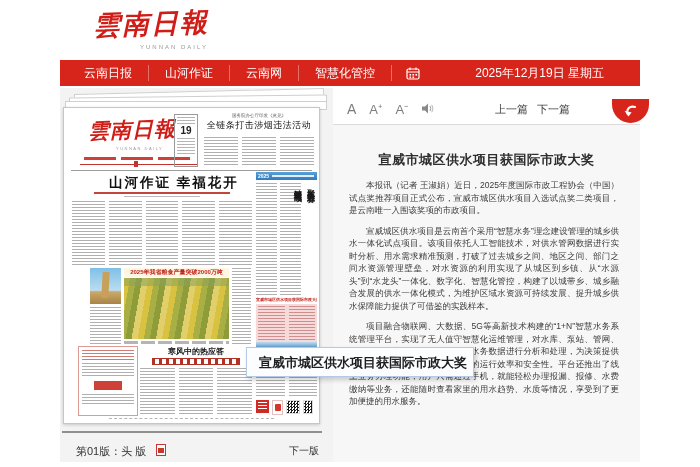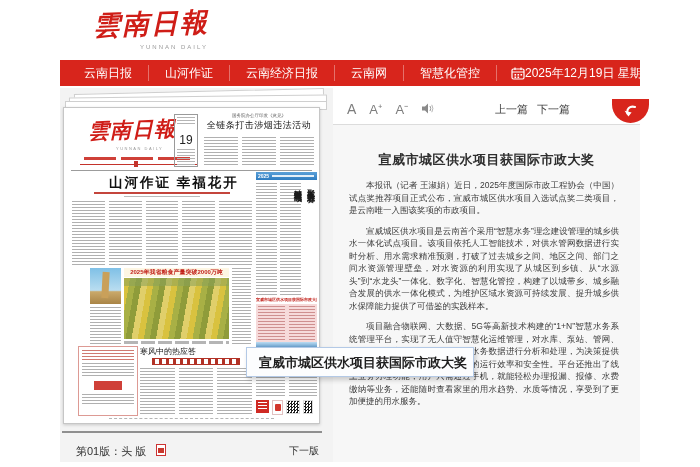--- a/index.html
+++ b/index.html
@@ -37,21 +37,21 @@
 
   
   .np-logo{left:24px;top:8px;color:#cf1d17;font-family:"DejaVu Serif",serif;font-weight:bold;
            font-size:21px;font-style:italic;letter-spacing:1px;transform:rotate(-2deg)}
   .np-logo-en{left:52px;top:38px;font-size:4px;color:#999;letter-spacing:1.5px}
   .np-slogan{left:20px;top:49px;width:106px;height:3px;display:flex;gap:5px}
   .np-slogan i{flex:1;background:#cf4038}
   .np-rule{left:16px;top:56px;width:118px;height:1px;background:#c4332b}
   .np-rule-mark{left:70px;top:53px;width:4px;height:6px;background:#c4332b}
   .np-datebox{left:110px;top:6px;width:22px;height:51px;border:1px solid #9a9a9a;text-align:center}
-  .np-day{font-size:12px;font-weight:normal;color:#222;margin-top:8px}
+  .np-day{font-size:10px;font-weight:bold;color:#222;margin-top:0}
   .db-lines{margin:2px 2px 0 2px;height:8px;background:repeating-linear-gradient(180deg,#b5b5b5 0 1px,transparent 1px 3px)}
   .db-lines.b{height:18px}
   .np-topstory{left:140px;top:4px;width:110px;text-align:center}
   .np-kicker{font-size:5px;color:#555;transform:scale(.9)}
   .np-headline1{font-size:9px;font-weight:normal;color:#111;letter-spacing:.5px;margin-top:1px;white-space:nowrap}
   .np-top-cols{left:140px;top:29px;width:110px;height:30px}
   .np-divider{left:7px;top:62px;width:241px;height:1px;background:#9c9c9c}
   .np-h1{left:20px;top:66px;width:180px;text-align:center;font-size:13.5px;font-weight:bold;
          color:#101010;letter-spacing:2px;white-space:nowrap}
   .np-h1-sub{left:30px;top:84px;width:136px;height:2px;background:#c4453c}
@@ -89,21 +89,21 @@
       background:
         linear-gradient(180deg,rgba(137,161,90,.55) 0 8px,rgba(0,0,0,0) 8px),
         repeating-linear-gradient(100deg,#d9c23f 0 6px,#a8b045 6px 12px,#8f9c3a 12px 18px,#e0cf6a 18px 24px)}
   .np-photoCap{left:60px;top:233px;width:105px;height:3px;background:repeating-linear-gradient(90deg,#b5b5b5 0 14px,transparent 14px 17px)}
   .np-photoRcol{left:168px;top:160px;width:19px;height:76px;background:repeating-linear-gradient(180deg,#b0b0b0 0 1px,transparent 1px 3px)}
   .np-box{left:14px;top:238px;width:60px;height:70px;border:1px solid #dd9a94;background:#fff;box-sizing:border-box;padding:3px}
   .np-box .r{height:10px;background:repeating-linear-gradient(180deg,#cf7a72 0 1px,transparent 1px 3px)}
   .np-box .g{height:14px;margin-top:3px;background:repeating-linear-gradient(180deg,#b0b0b0 0 1px,transparent 1px 3px)}
   .np-box .chip{width:28px;height:9px;margin:4px auto 0;background:#cf4038}
   .np-box .g2{height:10px;margin-top:4px;background:repeating-linear-gradient(180deg,#b0b0b0 0 1px,transparent 1px 3px)}
-  .np-hfHead{left:76px;top:238px;width:112px;text-align:left;font-size:8px;font-weight:normal;color:#141414;white-space:nowrap}
+  .np-hfHead{left:76px;top:238px;width:112px;text-align:center;font-size:8px;font-weight:bold;color:#141414;white-space:nowrap}
   .np-hfStrip{left:88px;top:250px;width:88px;height:7px;background:#b23226;padding:1px 3px;box-sizing:border-box}
   .np-hfStrip i{display:block;height:100%;background:repeating-linear-gradient(90deg,#fff 0 4px,transparent 4px 7px)}
   .np-hfCols{left:76px;top:260px;width:112px;height:46px}
   .np-dashes{left:45px;top:310px;width:165px;border-top:1px dashed #b5b5b5}
 
   
   .pfoot{left:0;bottom:2px;width:100%;height:18px}
   .edition{position:absolute;left:16px;top:2px;font-size:11px;color:#333}
   .pdficon{position:absolute;left:96px;top:2px;width:10px;height:12px;background:#fff;border:1px solid #c33;box-sizing:border-box}
   .pdficon i{position:absolute;left:1px;top:3px;width:6px;height:5px;background:#c9372c}
@@ -132,21 +132,20 @@
 </style>
 </head>
 <body>
 
 <div class="abs site-logo">雲南日報</div>
 <div class="abs site-logo-en">YUNNAN DAILY</div>
 
 <div class="abs navbar">
   <span class="nav-item">云南日报</span>
   <span class="nav-item">山河作证</span>
-  <span class="nav-item">云南经济日报</span>
   <span class="nav-item">云南网</span>
   <span class="nav-item">智慧化管控</span>
   <span class="nav-cal">
     <svg width="14" height="13" viewBox="0 0 14 13">
         <rect x="1" y="2" width="12" height="10" rx="1.5" fill="none" stroke="#fff" stroke-width="1.2"></rect>
         <line x1="4" y1="0.5" x2="4" y2="3" stroke="#fff" stroke-width="1.2"></line>
         <line x1="10" y1="0.5" x2="10" y2="3" stroke="#fff" stroke-width="1.2"></line>
         <line x1="1" y1="5" x2="13" y2="5" stroke="#fff" stroke-width="1"></line>
         <rect x="3.5" y="7" width="1.6" height="1.6" fill="#fff"></rect>
         <rect x="6.5" y="7" width="1.6" height="1.6" fill="#fff"></rect>

